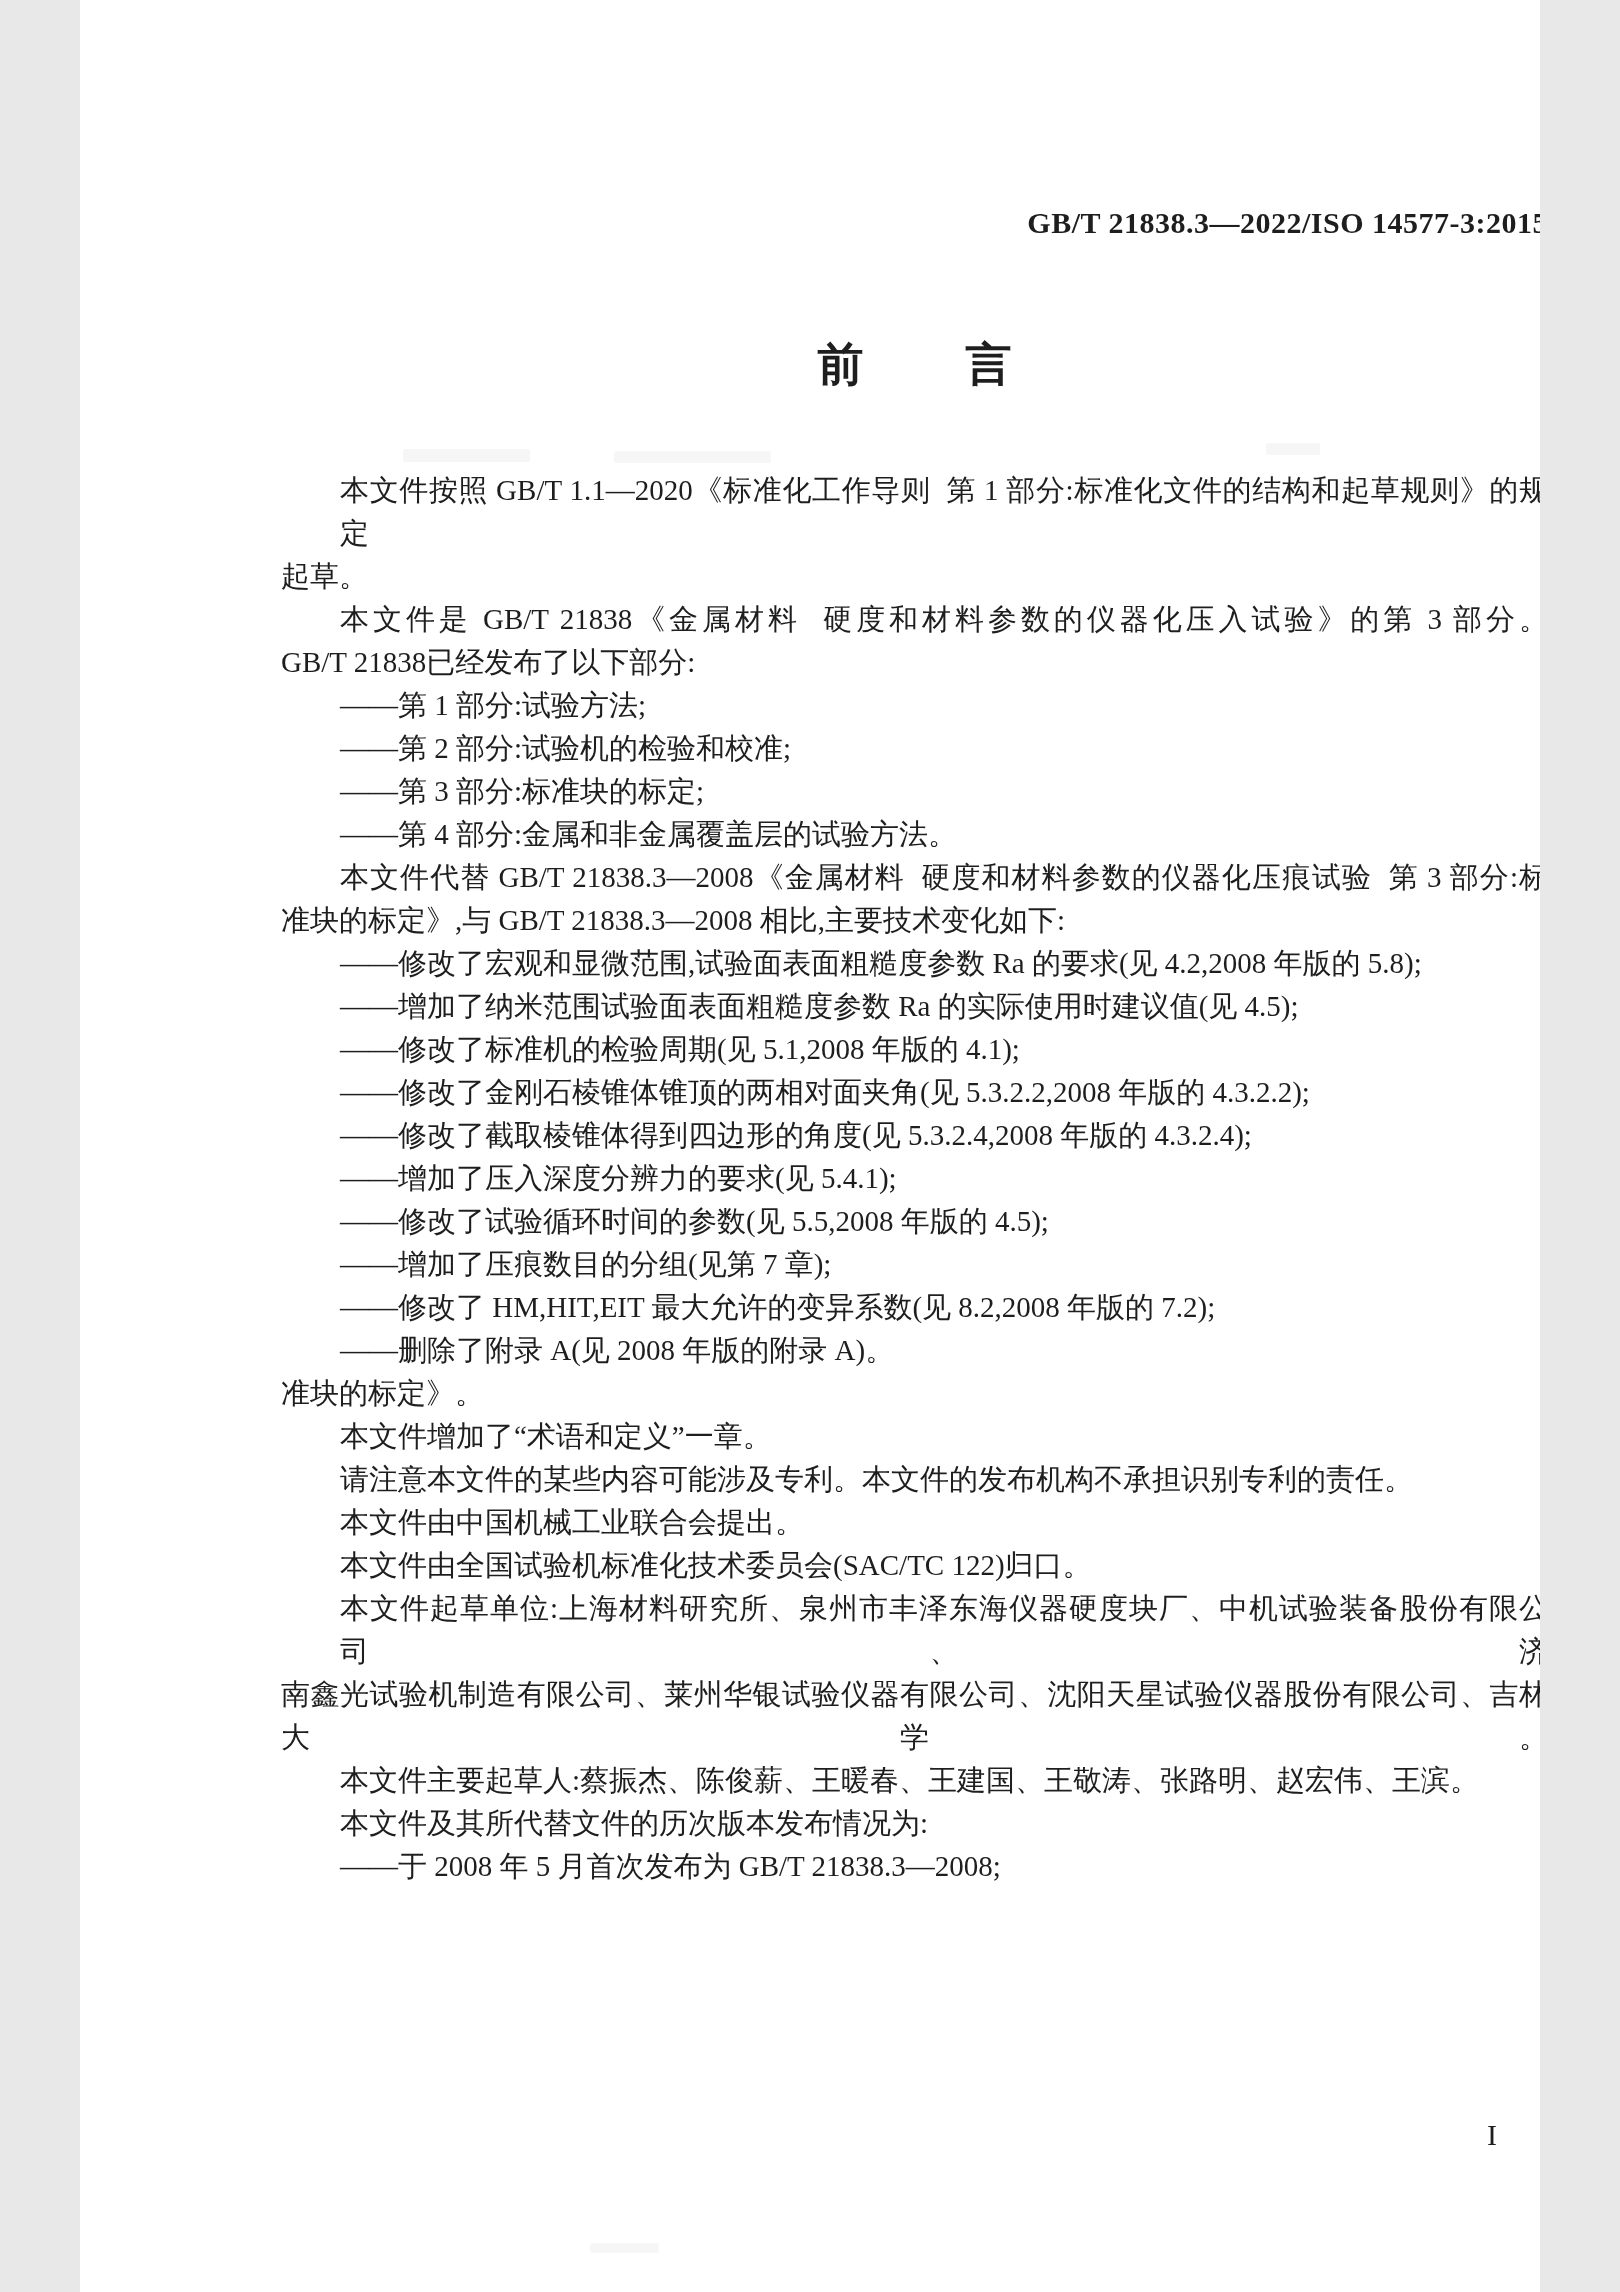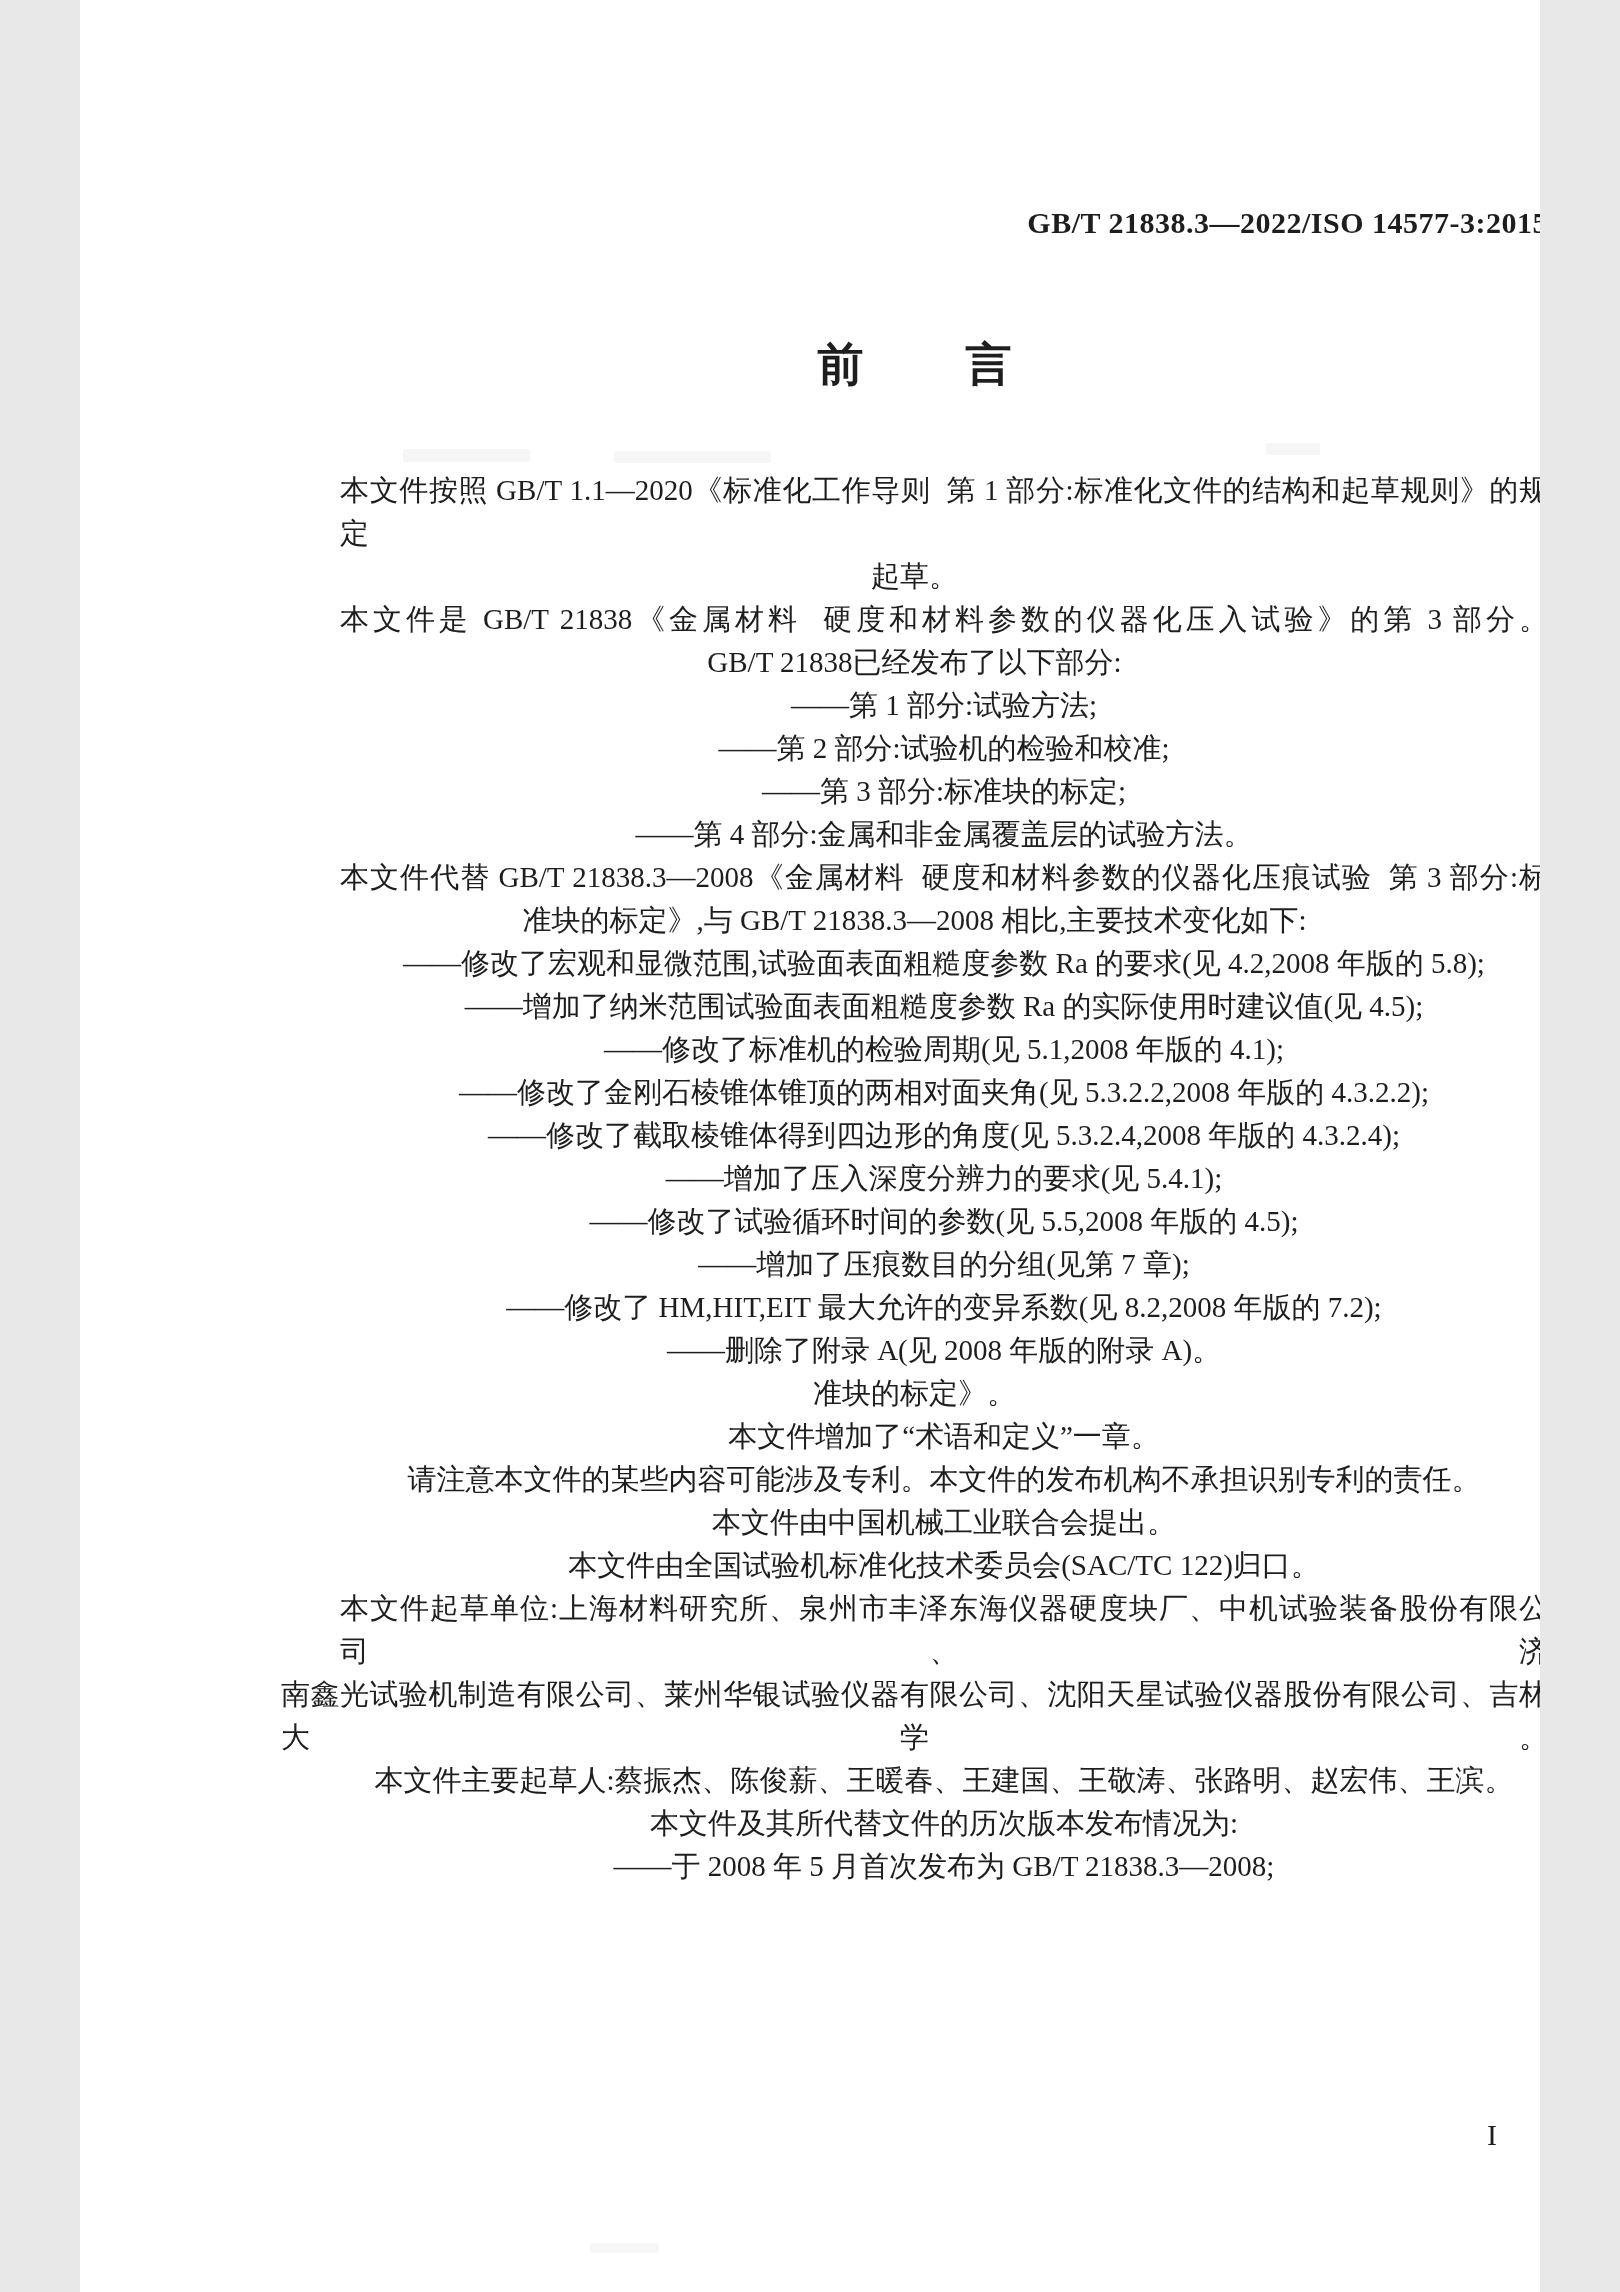--- a/index.html
+++ b/index.html
@@ -43,21 +43,20 @@
   .body-text {
     position: absolute;
     top: 469px;
     left: 201px;
     width: 1267px;
     font-size: 29px;
     line-height: 43px;
   }
   .line {
     white-space: pre;
-    text-align: center;
   }
   .line.indent {
     padding-left: 59px;
   }
   .line.justify {
     white-space: pre-wrap;
     text-align: justify;
     text-align-last: justify;
   }
   .page-number {

